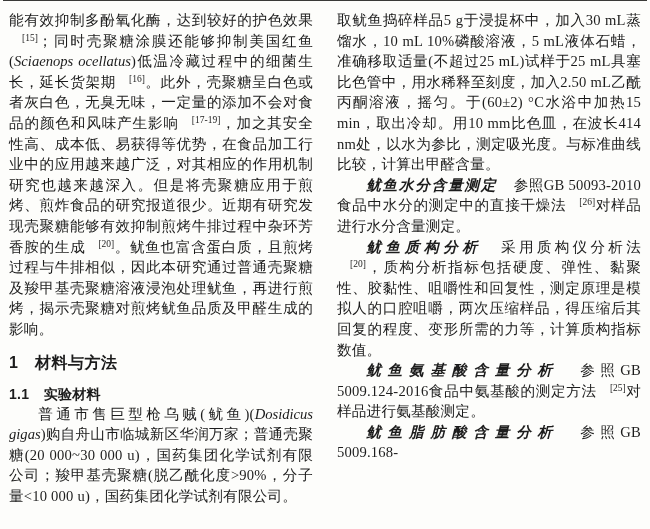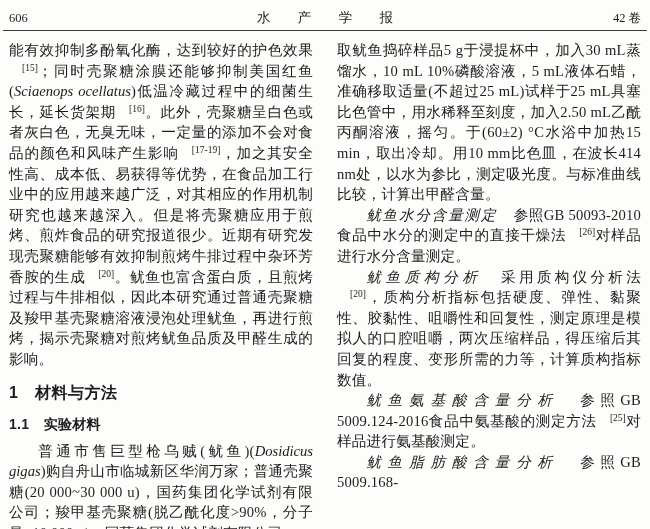--- a/index.html
+++ b/index.html
@@ -57,46 +57,41 @@
     letter-spacing: 0.5px;
   }
   h3.heading2 {
     font-family: "Liberation Sans", "DejaVu Sans", sans-serif;
     font-size: 14px;
     font-weight: 700;
     line-height: 19px;
     margin: 12px 0 0 0;
     letter-spacing: 0.3px;
   }
-  h3.heading2 + p.para { margin-top: 7px; }
+  h3.heading2 + p.para { }
   .seg-normal { letter-spacing: 0.2px; }
   .seg-sup {
     font-size: 9.5px;
     line-height: 0;
     vertical-align: 5px;
     letter-spacing: 0;
     margin-left: 13px;
   }
   .seg-italic { font-style: italic; letter-spacing: 0; }
   .seg-kai {
     font-style: italic;
     letter-spacing: 1.6px;
-    font-weight: 400;
+    font-weight: 700;
   }
   .seg-gap { display: inline-block; width: 1.1em; }
 </style>
 </head>
 <body>
 
 <div class="page">
-  <header class="page-header">
-    <span class="page-num">606</span>
-    <span class="journal-title">水 产 学 报</span>
-    <span class="volume">42 卷</span>
-  </header>
   <hr class="header-rule">
   <main class="columns">
     <section class="col">
         <p class="para"><span class="seg-normal">能有效抑制多酚氧化酶，达到较好的护色效果</span><span class="seg-sup">[15]</span><span class="seg-normal">；同时壳聚糖涂膜还能够抑制美国红鱼(</span><span class="seg-italic">Sciaenops ocellatus</span><span class="seg-normal">)低温冷藏过程中的细菌生长，延长货架期</span><span class="seg-sup">[16]</span><span class="seg-normal">。此外，壳聚糖呈白色或者灰白色，无臭无味，一定量的添加不会对食品的颜色和风味产生影响</span><span class="seg-sup">[17-19]</span><span class="seg-normal">，加之其安全性高、成本低、易获得等优势，在食品加工行业中的应用越来越广泛，对其相应的作用机制研究也越来越深入。但是将壳聚糖应用于煎烤、煎炸食品的研究报道很少。近期有研究发现壳聚糖能够有效抑制煎烤牛排过程中杂环芳香胺的生成</span><span class="seg-sup">[20]</span><span class="seg-normal">。鱿鱼也富含蛋白质，且煎烤过程与牛排相似，因此本研究通过普通壳聚糖及羧甲基壳聚糖溶液浸泡处理鱿鱼，再进行煎烤，揭示壳聚糖对煎烤鱿鱼品质及甲醛生成的影响。</span></p>
         <h2 class="heading1">1　材料与方法</h2>
         <h3 class="heading2">1.1　实验材料</h3>
         <p class="para indent"><span class="seg-normal">普通市售巨型枪乌贼(鱿鱼)(</span><span class="seg-italic">Dosidicus gigas</span><span class="seg-normal">)购自舟山市临城新区华润万家；普通壳聚糖(20 000~30 000 u)，国药集团化学试剂有限公司；羧甲基壳聚糖(脱乙酰化度&gt;90%，分子量&lt;10 000 u)，国药集团化学试剂有限公司。</span></p>
       </section>
     <section class="col">
         <p class="para"><span class="seg-normal">取鱿鱼捣碎样品5 g于浸提杯中，加入30 mL蒸馏水，10 mL 10%磷酸溶液，5 mL液体石蜡，准确移取适量(不超过25 mL)试样于25 mL具塞比色管中，用水稀释至刻度，加入2.50 mL乙酰丙酮溶液，摇匀。于(60±2) °C水浴中加热15 min，取出冷却。用10 mm比色皿，在波长414 nm处，以水为参比，测定吸光度。与标准曲线比较，计算出甲醛含量。</span></p>

